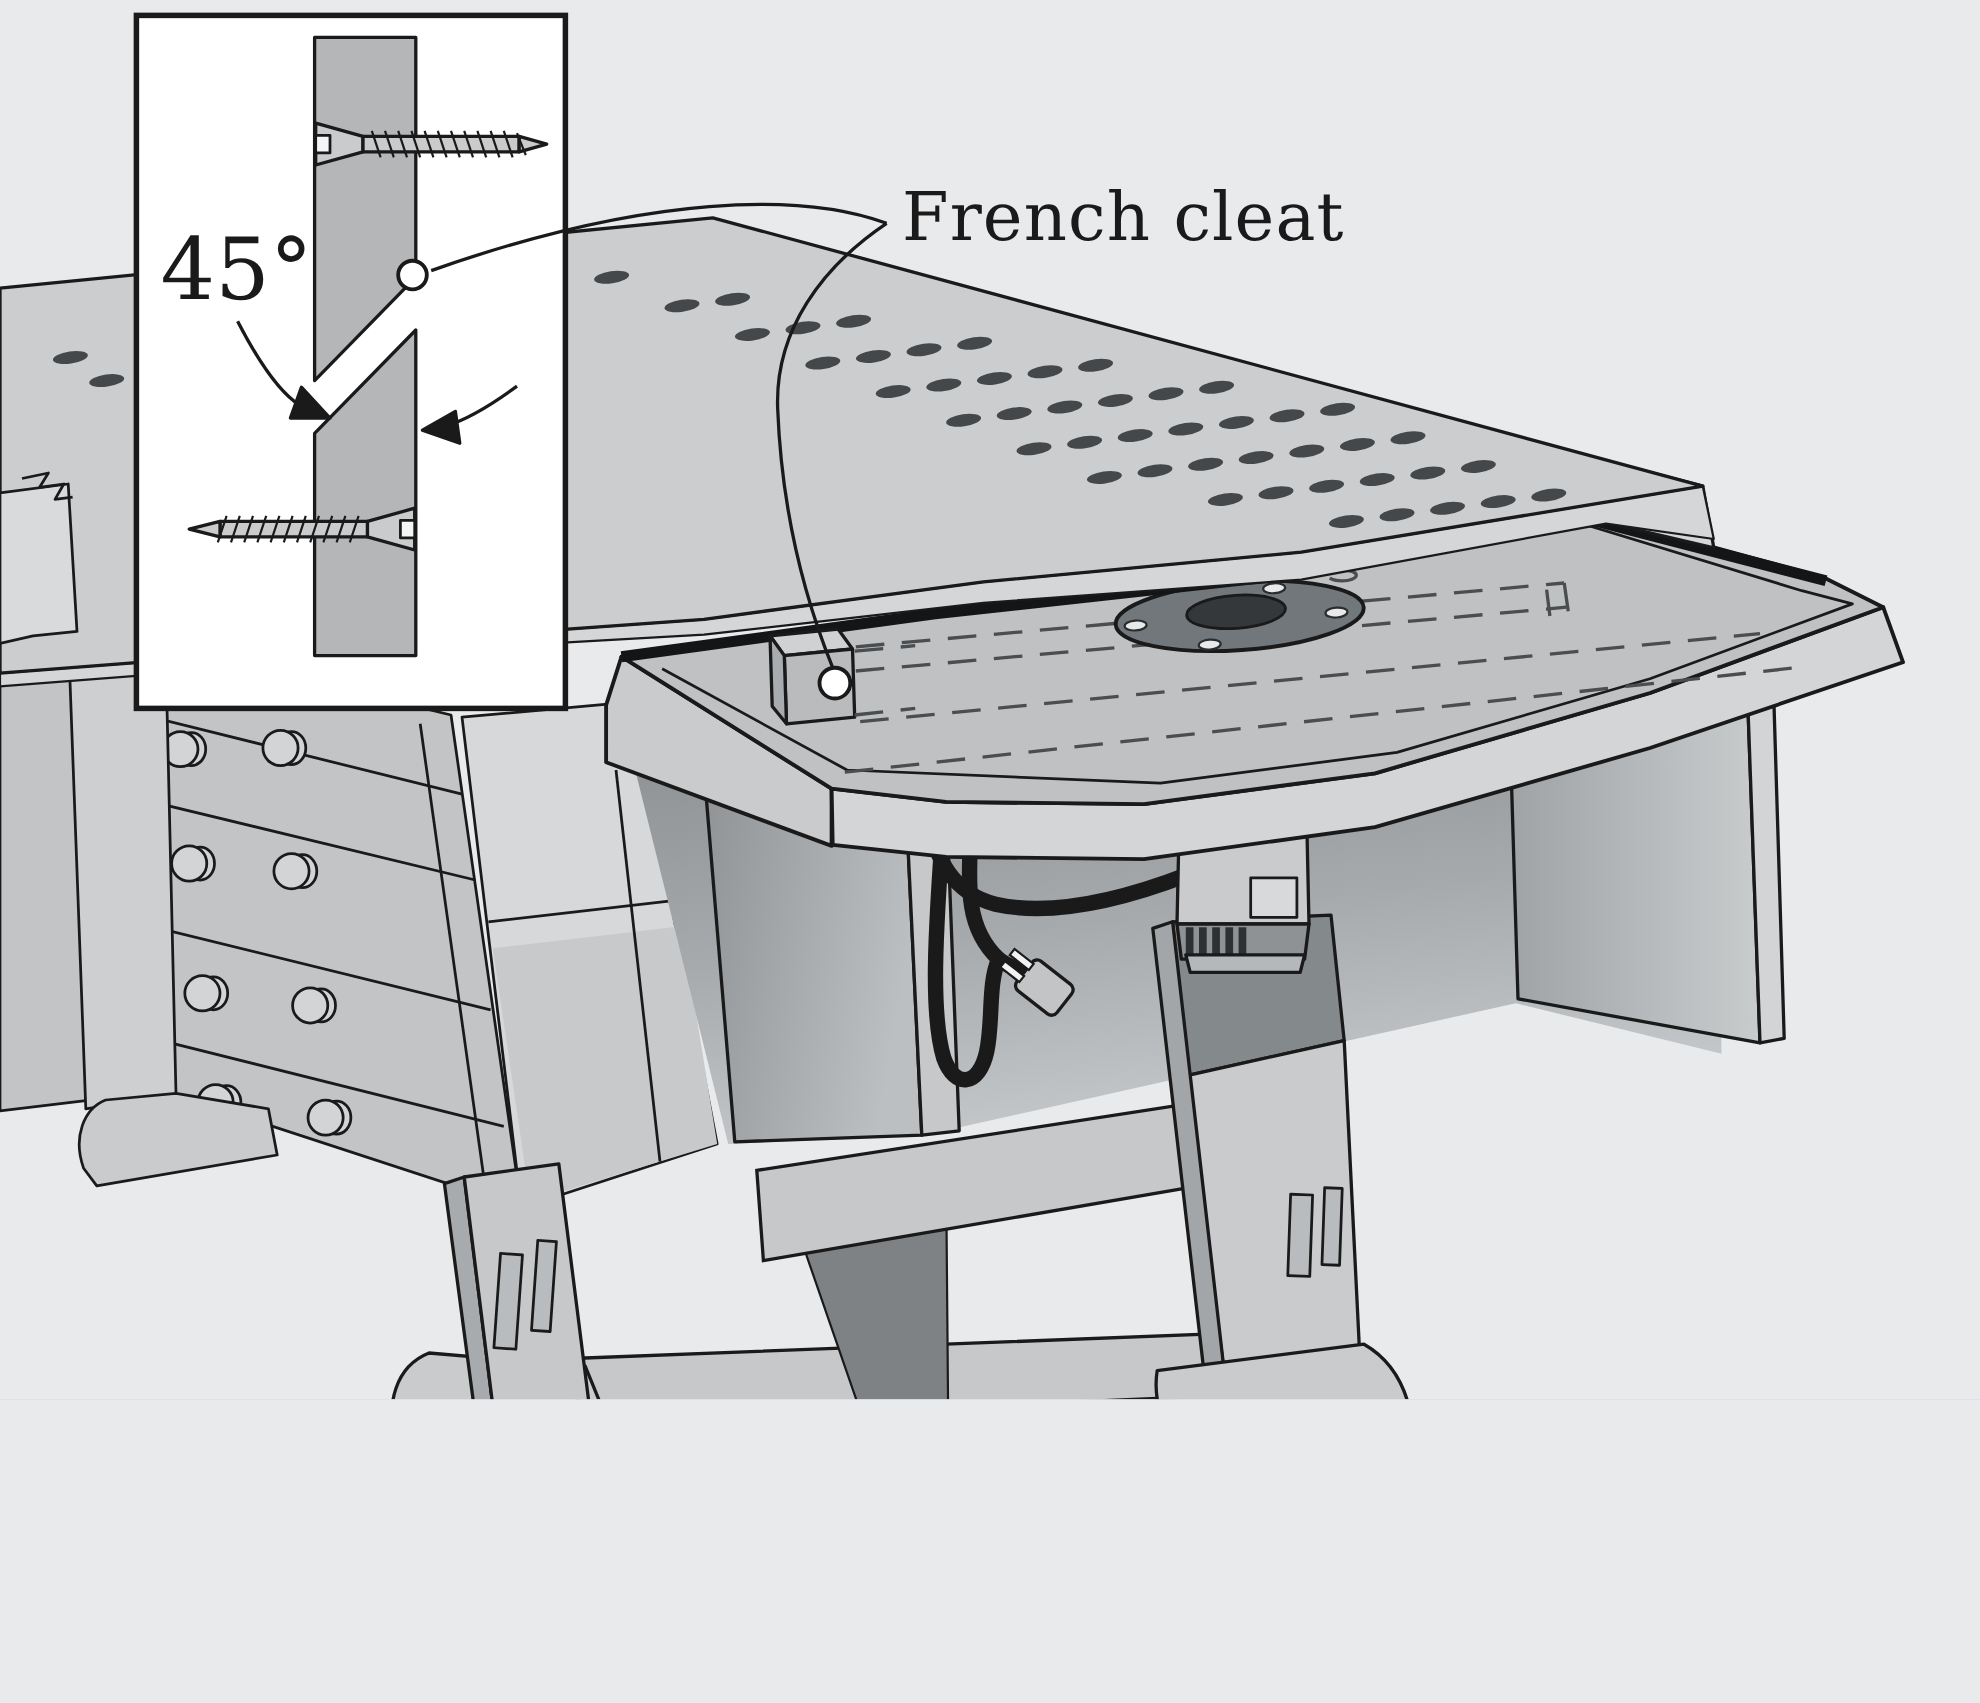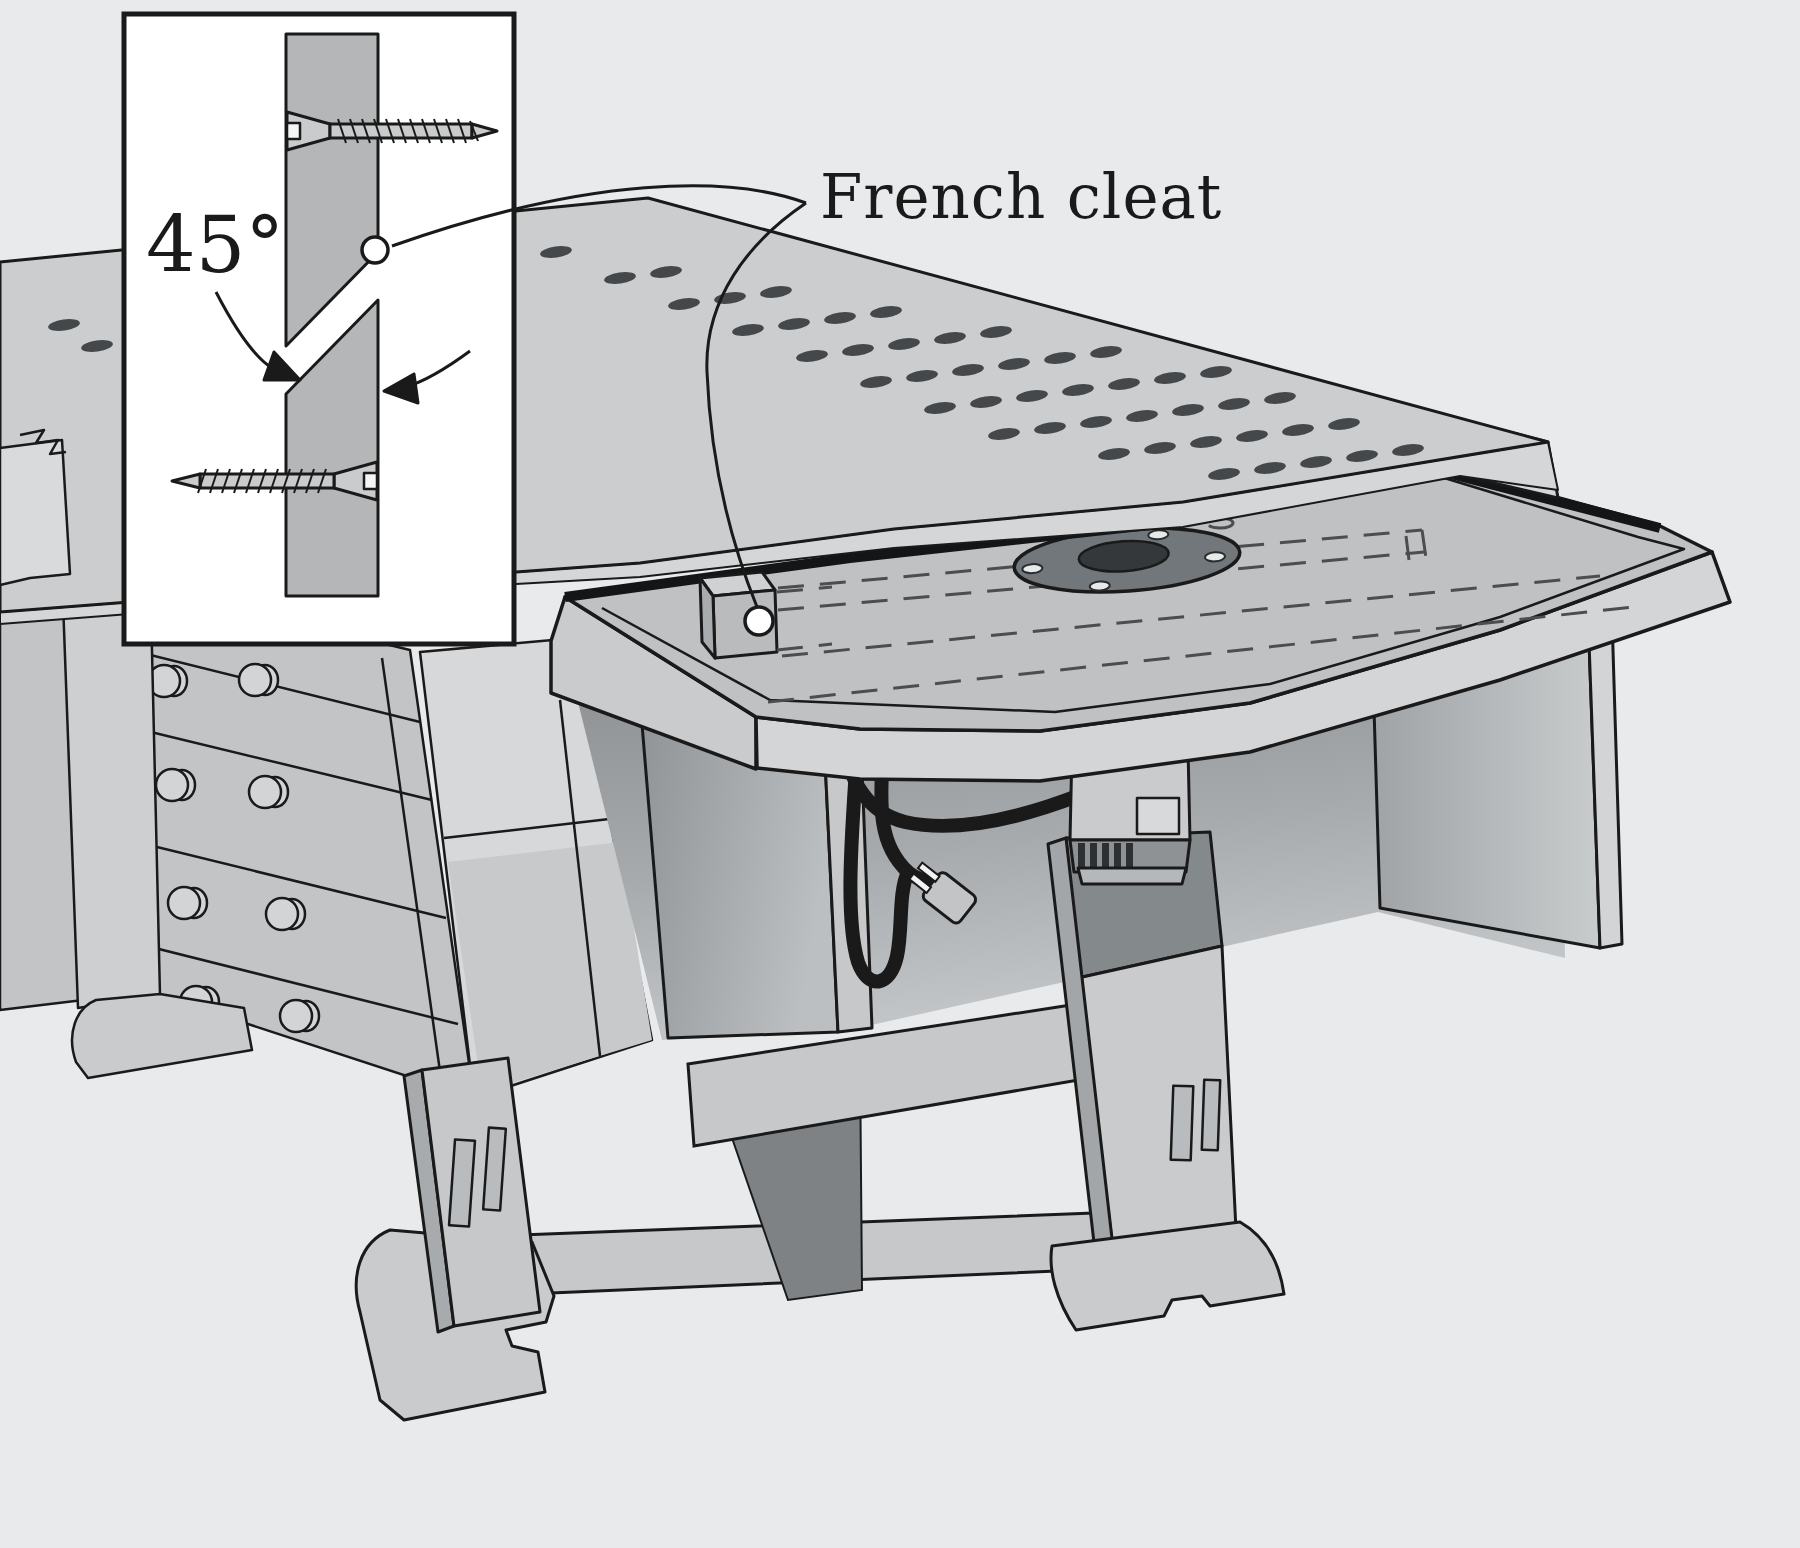--- a/index.html
+++ b/index.html
@@ -1,16 +1,16 @@
 <!DOCTYPE html>
 <html><head>
 <meta charset="utf-8">
 <style>
   html,body{margin:0;padding:0;background:#e9eaeb;}
-  .stage{width:1800px;height:1548px;position:relative;overflow:hidden;background:#1d4ed8;}
+  .stage{width:1800px;height:1272px;position:relative;overflow:hidden;background:#1d4ed8;}
   svg{display:block;}
   .lbl{font-family:"DejaVu Serif","Liberation Serif",serif;fill:#1a1a1a;}
   .callout{font-size:61px;letter-spacing:1px;}
   .angle{font-size:78px;}
   .ln{stroke:#1a1a1a;fill:none;}
   .dash{stroke:#4a4e50;stroke-width:3;fill:none;stroke-dasharray:26 16;}
 </style>
 </head>
 <body>
 

